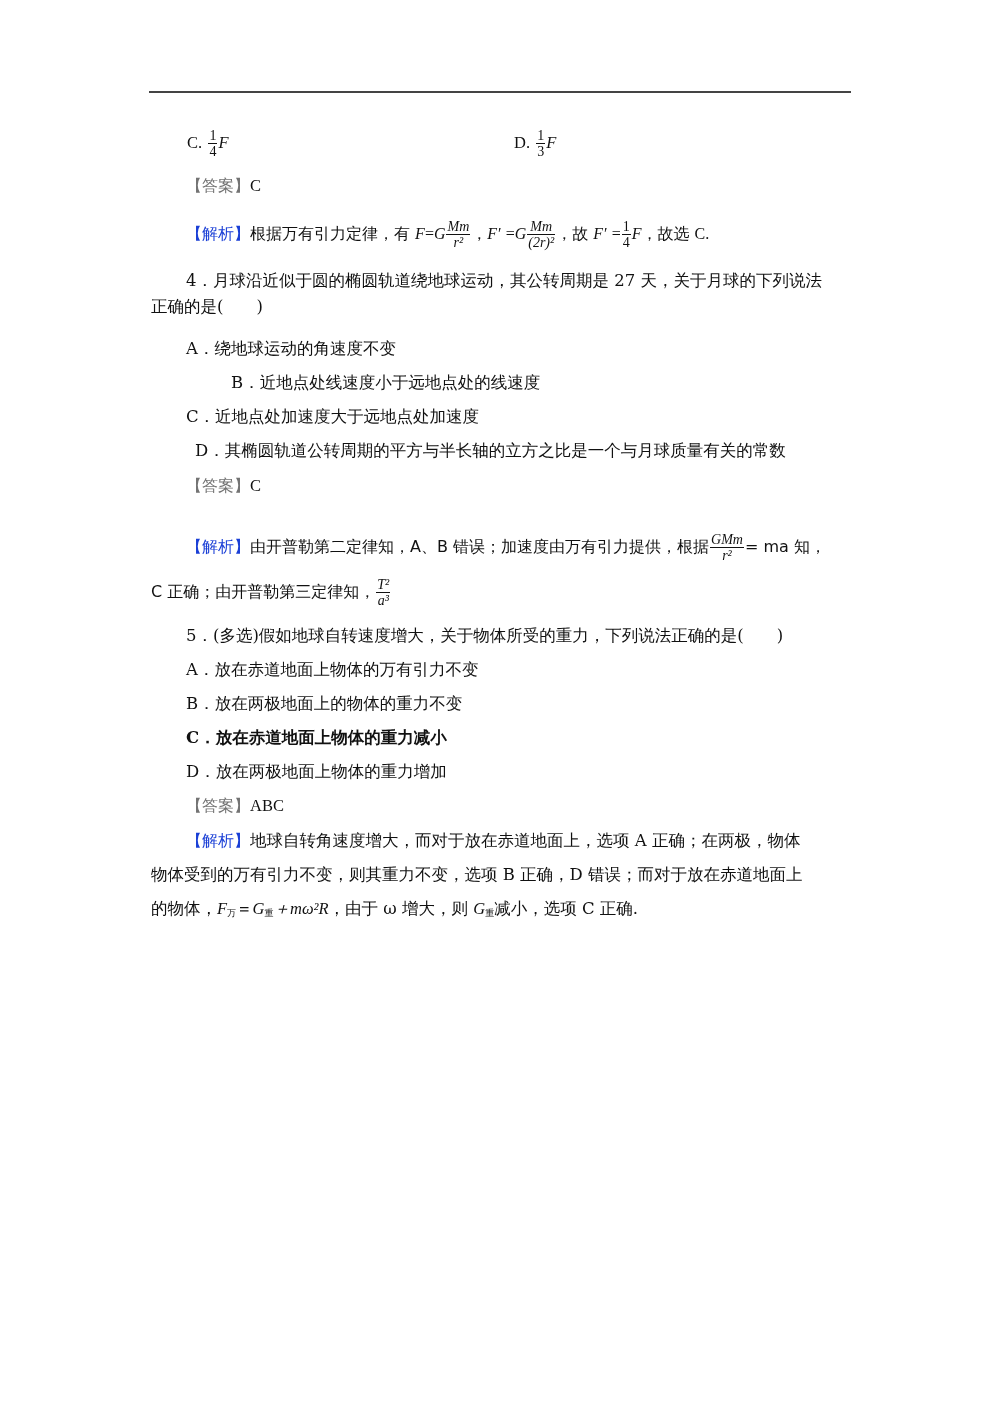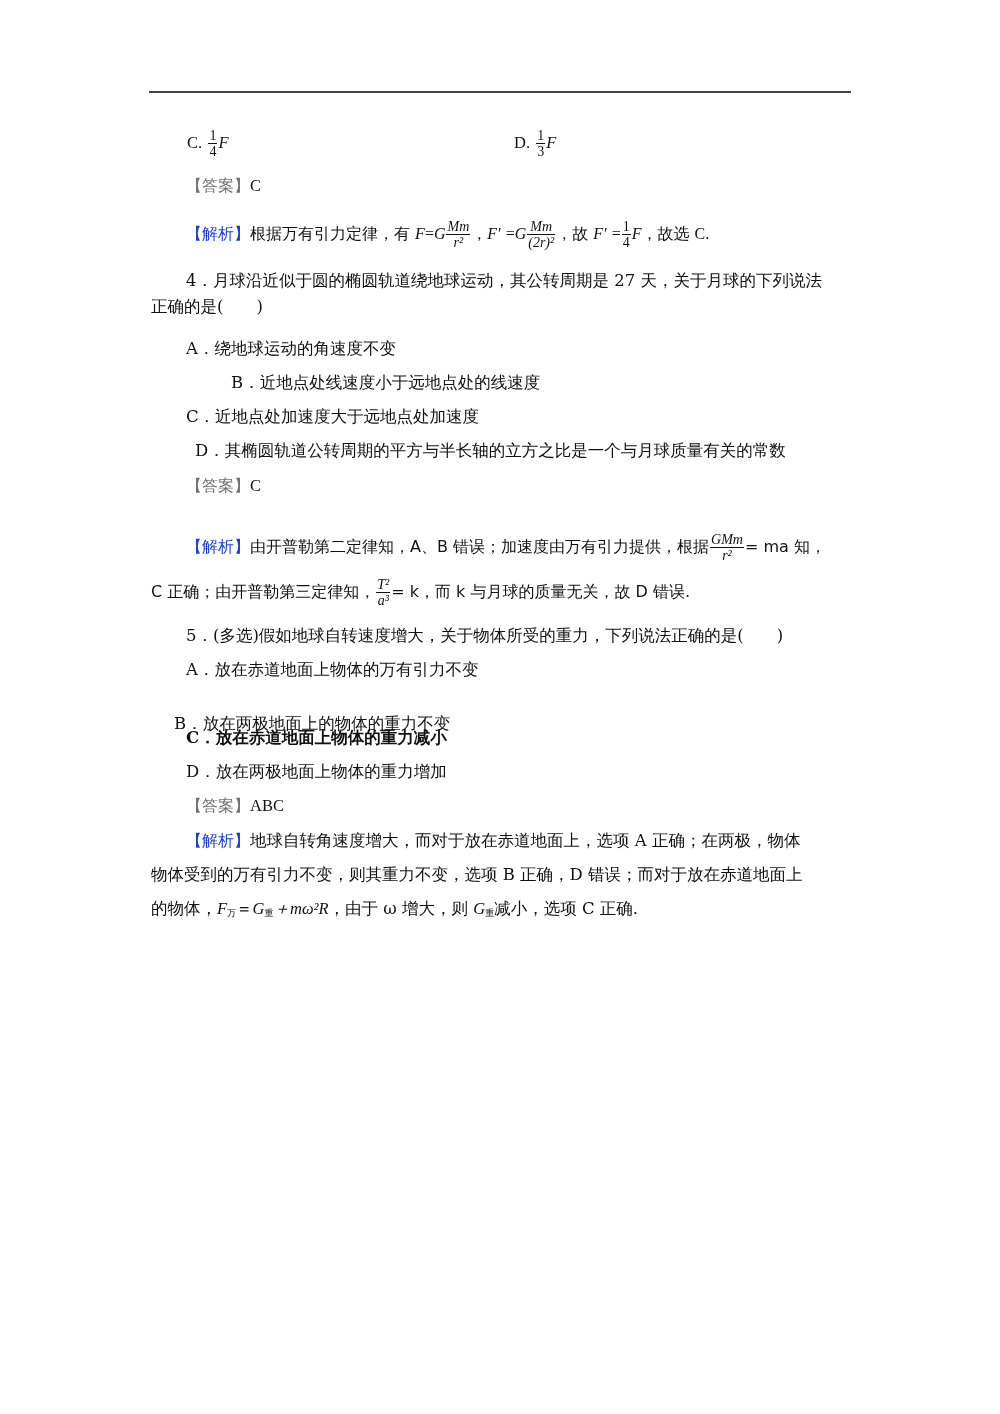--- a/index.html
+++ b/index.html
@@ -72,26 +72,26 @@
 <div class="line" style="left:186px; top:372px;margin-left:45px;">B．近地点处线速度小于远地点处的线速度</div>
 <div class="line" style="left:186px; top:406px;">C．近地点处加速度大于远地点处加速度</div>
 <div class="line" style="left:195px; top:440px;">D．其椭圆轨道公转周期的平方与半长轴的立方之比是一个与月球质量有关的常数</div>
 <div class="line" style="left:186px; top:475px;">
   <span class="tag-ans sans">【答案】</span><span class="rm">C</span>
 </div>
 <div class="line sans" style="left:186px; top:520px;margin-top:12px;">
   <span class="tag-exp">【解析】</span><span>由开普勒第二定律知，A、B 错误；加速度由万有引力提供，根据</span><span class="frac math"><span class="num">GMm</span><span class="den">r²</span></span><span>= ma 知，</span>
 </div>
 <div class="line sans" style="left:151px; top:577px;">
-  <span>C 正确；由开普勒第三定律知，</span><span class="frac math"><span class="num">T²</span><span class="den">a³</span></span><span>= k，而 k 与月球的质量无关，故 D 错误.</span>
+  <span>C 正确；由开普勒第三定律知，</span><span class="frac math"><span class="num">T²</span><span class="den">a³</span></span>
 </div>
 
 <div class="line" style="left:186px; top:625px;">5．(多选)假如地球自转速度增大，关于物体所受的重力，下列说法正确的是(　　)</div>
 <div class="line" style="left:186px; top:659px;">A．放在赤道地面上物体的万有引力不变</div>
-<div class="line" style="left:174px; top:693px;margin-top:20px;">B．放在两极地面上的物体的重力不变</div>
+<div class="line" style="left:186px; top:693px;">B．放在两极地面上的物体的重力不变</div>
 <div class="line" style="left:186px; top:727px;font-weight:bold;">C．放在赤道地面上物体的重力减小</div>
 <div class="line" style="left:186px; top:761px;">D．放在两极地面上物体的重力增加</div>
 <div class="line" style="left:186px; top:795px;">
   <span class="tag-ans sans">【答案】</span><span class="rm">ABC</span>
 </div>
 <div class="line" style="left:186px; top:830px;">
   <span class="tag-exp sans">【解析】</span><span>地球自转角速度增大，而对于放在赤道地面上，选项 A 正确；在两极，物体</span>
 </div>
 <div class="line" style="left:151px; top:864px;">物体受到的万有引力不变，则其重力不变，选项 B 正确，D 错误；而对于放在赤道地面上</div>
 <div class="line" style="left:151px; top:898px;">

